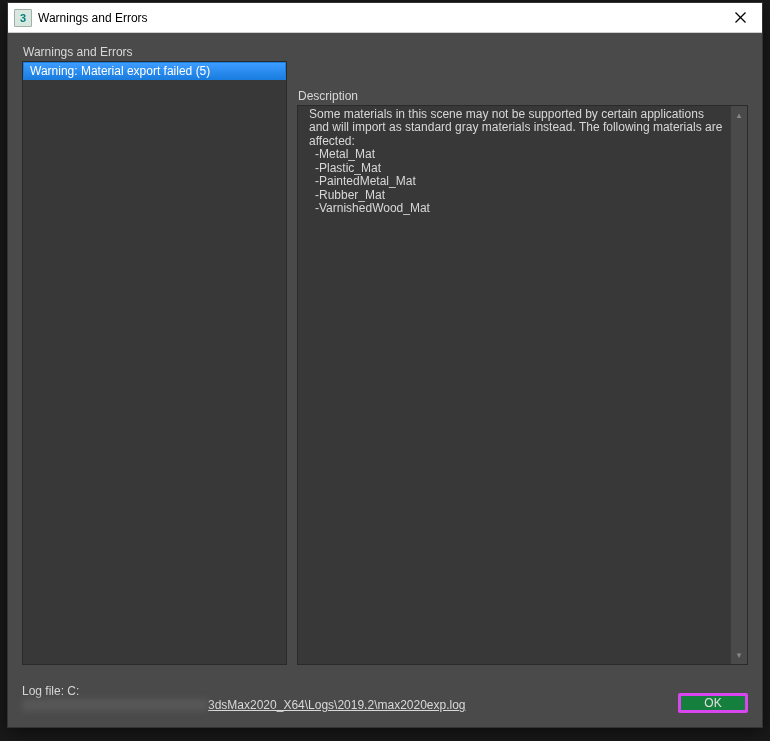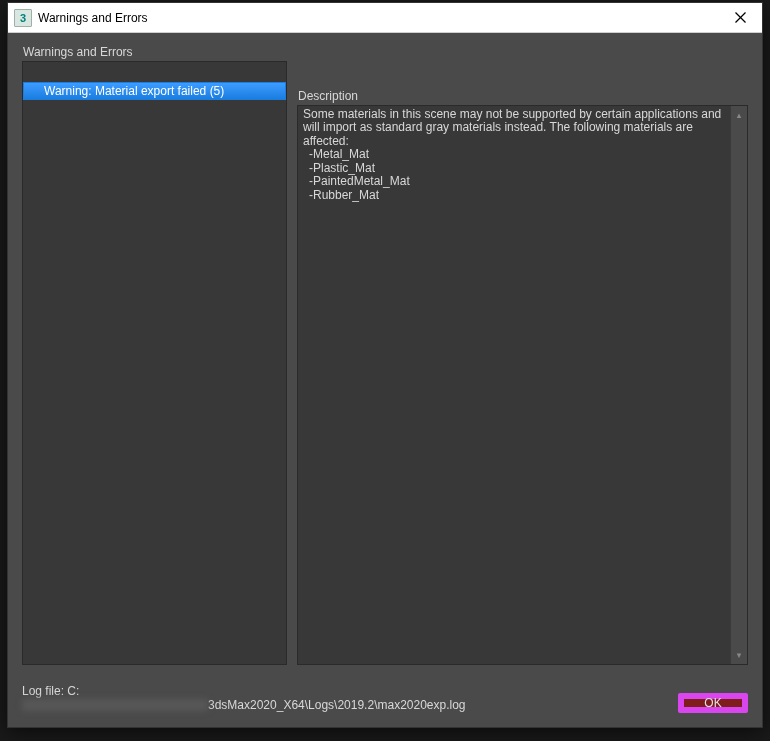--- a/index.html
+++ b/index.html
@@ -113,35 +113,35 @@
       margin-bottom: 2px;
       padding-left: 1px;
     }
     .listbox {
       flex: 1;
       background: #383838;
       border: 1px solid #2a2a2a;
       overflow: hidden;
     }
     .list-item {
-      padding: 1px 20px;
+      padding: 1px 6px;
       font-size: 12px;
       background: #0a84ff;
       background: linear-gradient(180deg,#3e9cff 0%, #1a7de0 100%);
       color: #ffffff;
       border: 1px solid #1a7de0;
       cursor: default;
-      margin-top: 20px;
     }
     .desc-wrap {
       flex: 1;
       background: #383838;
       border: 1px solid #2a2a2a;
       position: relative;
       display: flex;
+      padding-left: 6px;
     }
     .desc-text {
       flex: 1;
       padding: 2px 5px;
       font-size: 12px;
       line-height: 1.12;
       color: #d8d8d8;
       overflow: hidden;
     }
     .desc-text .item-line {
@@ -174,36 +174,37 @@
     }
     .log-area {
       flex: 1;
       font-size: 12px;
       color: #d8d8d8;
       line-height: 1.15;
     }
     .log-path-line {
       display: flex;
       align-items: flex-start;
+      text-decoration: underline;
     }
     .redact {
       display: inline-block;
       width: 186px;
       height: 12px;
       background: #575757;
       filter: blur(3px);
       border-radius: 2px;
       margin-right: 0px;
       vertical-align: middle;
     }
     .ok-btn {
       width: 70px;
       height: 20px;
-      background: #7f1d1d;
-      border: 6px solid #d946ef;
+      background: #15803d;
+      border: 3px solid #d946ef;
       color: #e0e0e0;
       font-size: 12px;
       display: flex;
       align-items: center;
       justify-content: center;
       cursor: pointer;
       border-radius: 2px;
     }
   </style>
 </head>
@@ -237,20 +238,21 @@
 
       <div class="panel-col right">
         <div class="panel-label">Description</div>
         <div class="desc-wrap">
           <div class="desc-text">
             <div>Some materials in this scene may not be supported by certain applications and will import as standard gray materials instead. The following materials are affected:</div>
             <div class="item-line">-Metal_Mat</div>
             <div class="item-line">-Plastic_Mat</div>
             <div class="item-line">-PaintedMetal_Mat</div>
             <div class="item-line">-Rubber_Mat</div>
+            <div class="item-line">-VarnishedWood_Mat</div>
           </div>
           <div class="desc-scroll">
             <div class="scroll-thumb-up">▴</div>
             <div class="scroll-thumb-dn">▾</div>
           </div>
         </div>
       </div>
 
     </div>
 

